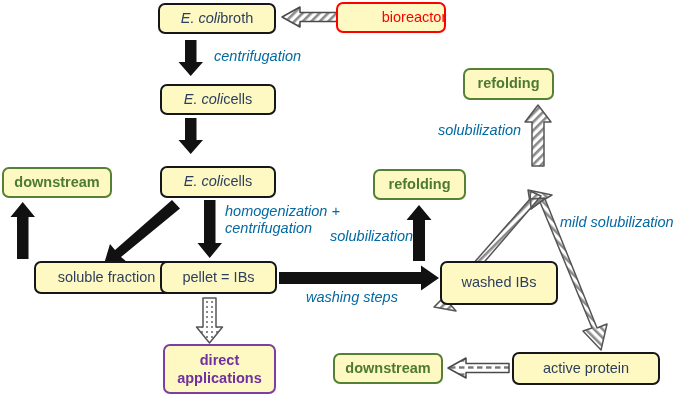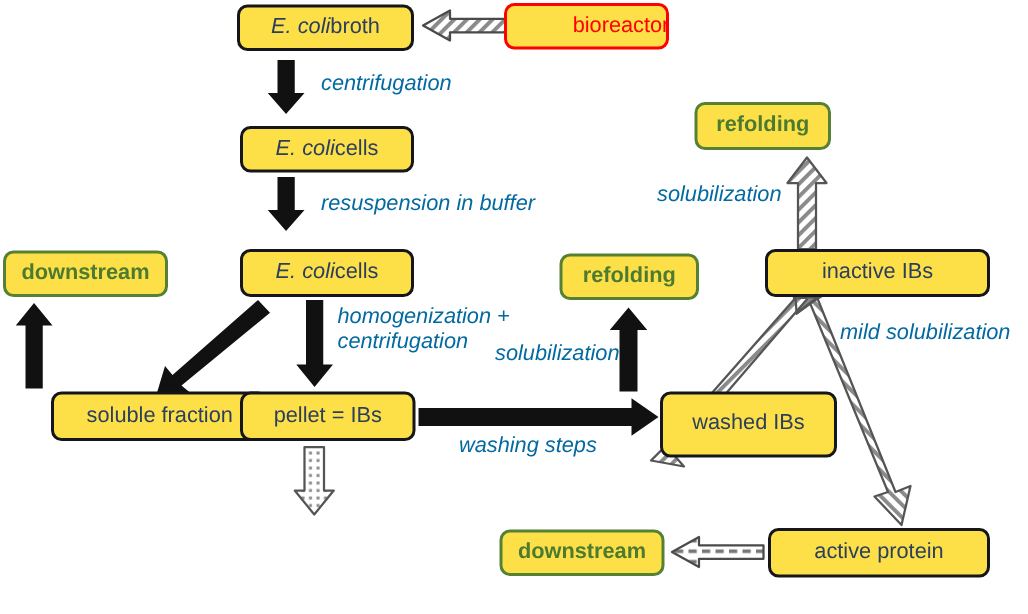--- a/index.html
+++ b/index.html
@@ -11,21 +11,21 @@
     overflow:hidden;
   }
   #stage{position:relative;width:685px;height:409px;}
   #svg-layer{position:absolute;left:0;top:0;width:685px;height:409px;}
 
   .node{
     position:absolute;
     box-sizing:border-box;
     display:flex;align-items:center;justify-content:center;
     border-radius:7px;
-    background:#fde047;
+    background:#fef9c3;
     text-align:center;
     line-height:1.05;
     white-space:nowrap;
   }
   
   .n-black{
     border:2.4px solid #14161a;
     color:#2c3f5e;
     font-size:14.5px;
     font-weight:400;
@@ -175,48 +175,48 @@
   </div>
 
   <div class="node n-black" style="left:2px;top:261px;width:145px;height:33px;margin-left:32px;">
     <span>soluble fraction</span>
   </div>
 
   <div class="node n-black" style="left:160px;top:261px;width:117px;height:33px;">
     <span>pellet = IBs</span>
   </div>
 
+  <div class="node n-purple" style="left:163px;top:344px;width:113px;height:50px;">
+    <span>direct</span>
+    <span>applications</span>
+  </div>
 
   <div class="node n-black" style="left:440px;top:261px;width:118px;height:44px;">
     <span>washed IBs</span>
   </div>
 
   <div class="node n-green" style="left:373px;top:169px;width:93px;height:31px;">
     <span>refolding</span>
   </div>
 
-  <div class="node n-black" style="left:510px;top:166px;width:150px;height:32px;">
-    <span>inactive IBs</span>
-  </div>
 
   <div class="node n-green" style="left:463px;top:68px;width:91px;height:32px;">
     <span>refolding</span>
   </div>
 
   <div class="node n-black" style="left:512px;top:352px;width:148px;height:33px;">
     <span>active protein</span>
   </div>
 
   <div class="node n-green" style="left:333px;top:353px;width:110px;height:31px;">
     <span>downstream</span>
   </div>
 
   <div class="edge-label" style="left:214px;top:48px;">centrifugation</div>
 
-  <div class="edge-label" style="left:214px;top:128px;">resuspension in buffer</div>
 
   <div class="edge-label two" style="left:225px;top:203px;width:170px;">
     <span>homogenization +</span><br>
     <span>centrifugation</span>
   </div>
 
   <div class="edge-label" style="left:306px;top:289px;">washing steps</div>
 
   <div class="edge-label" style="left:330px;top:228px;">solubilization</div>
 

